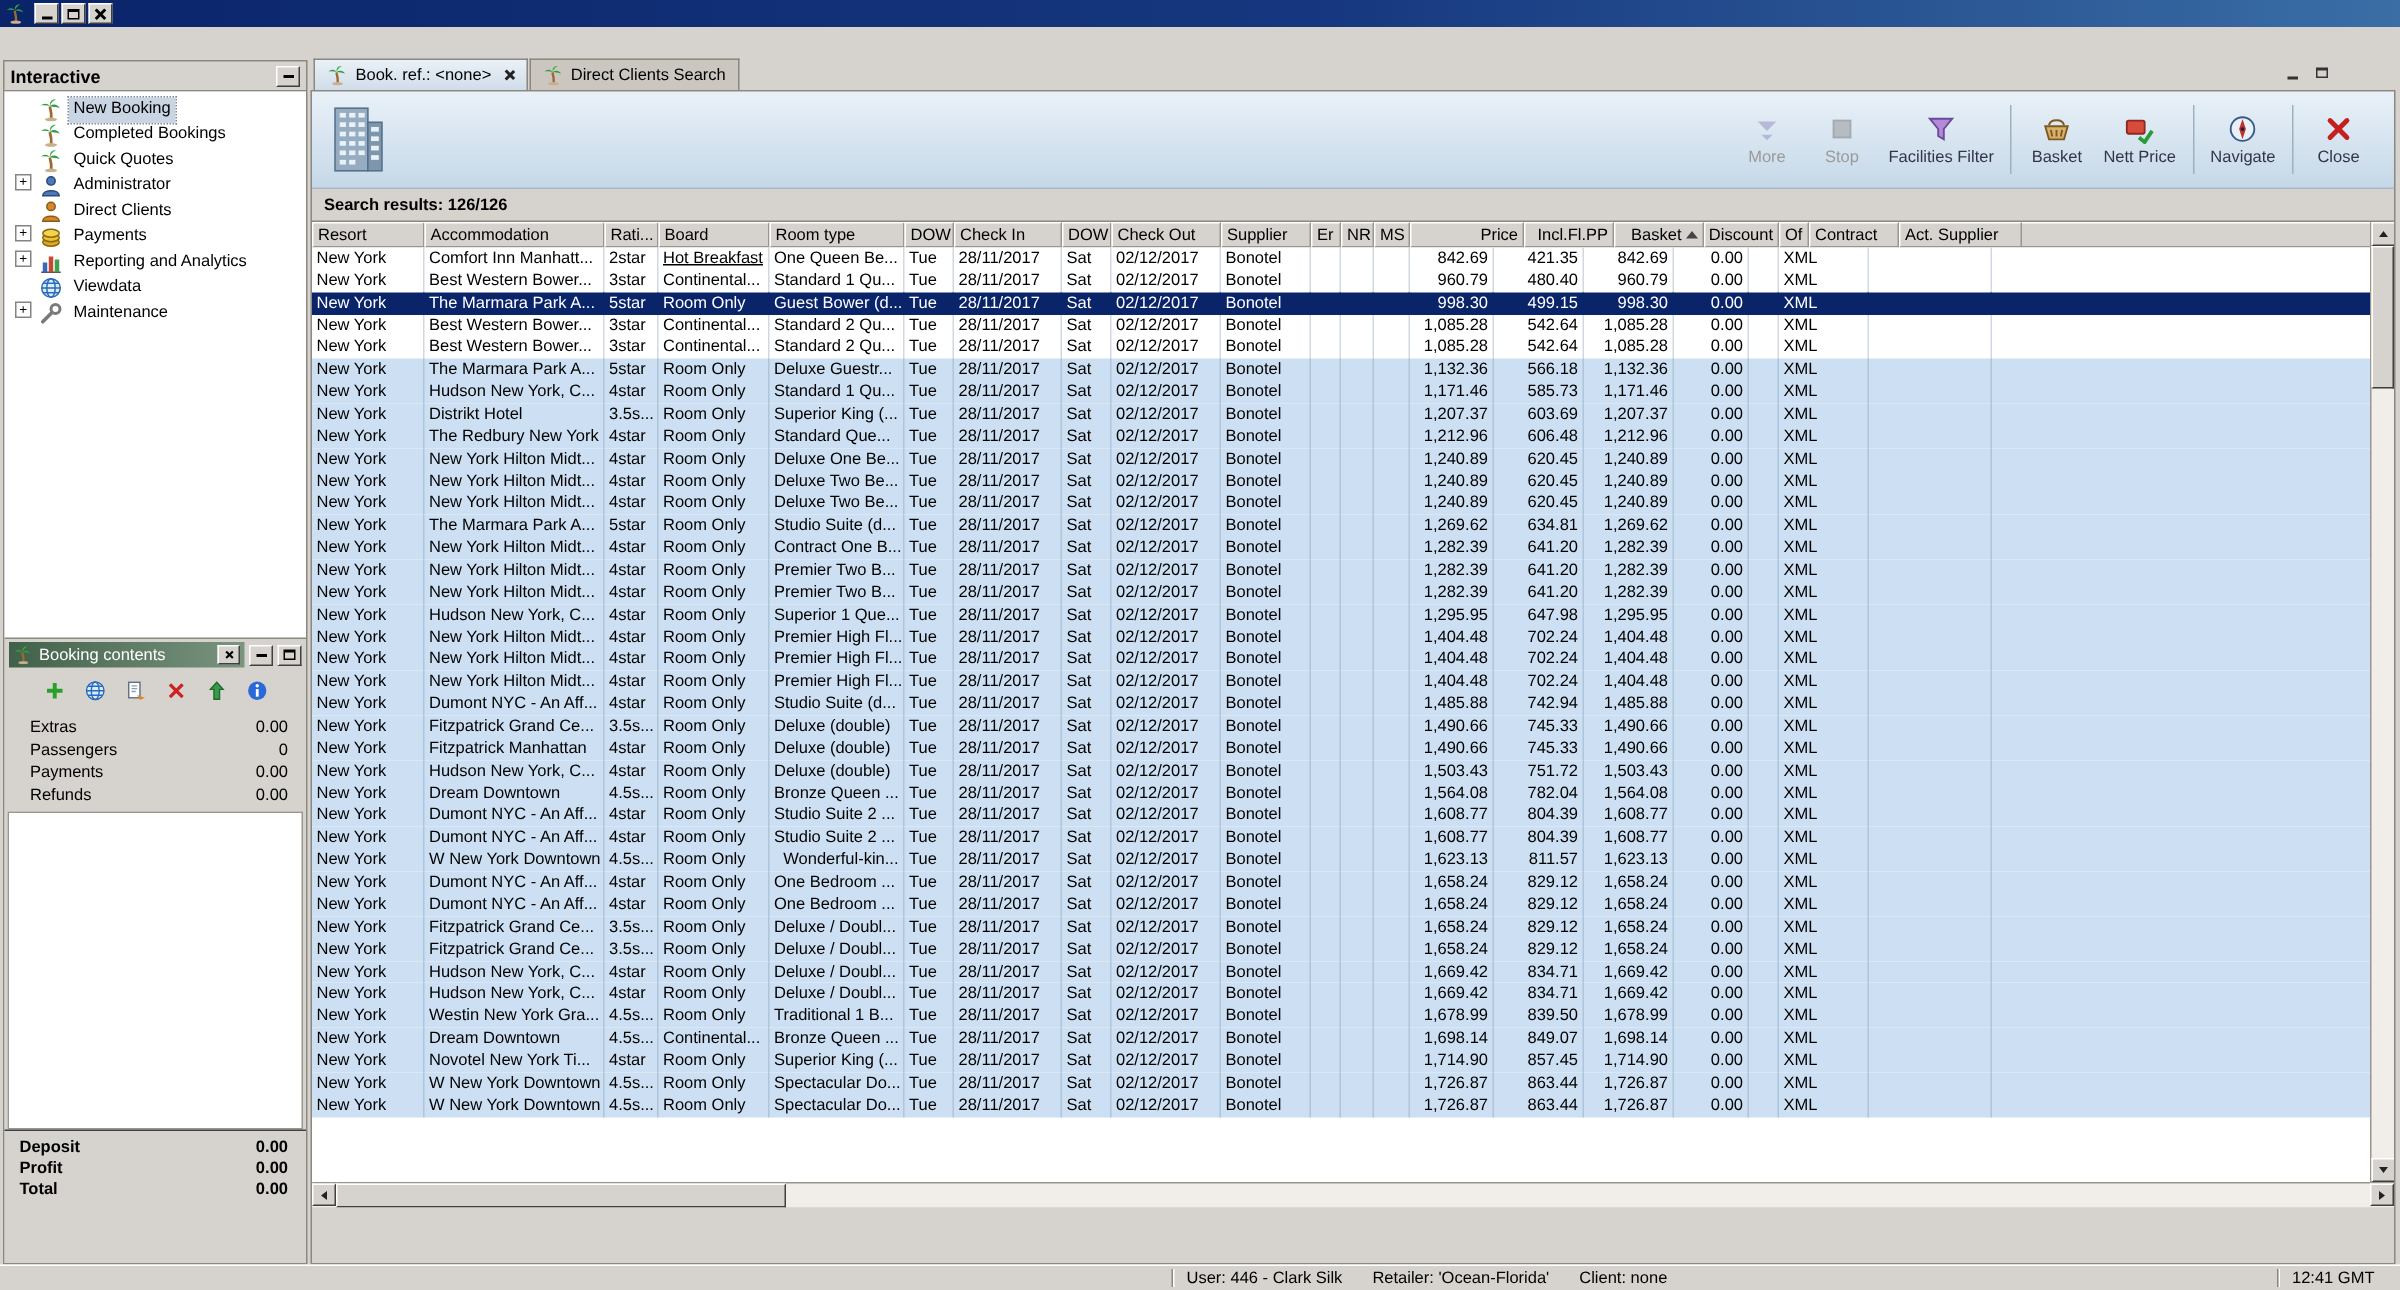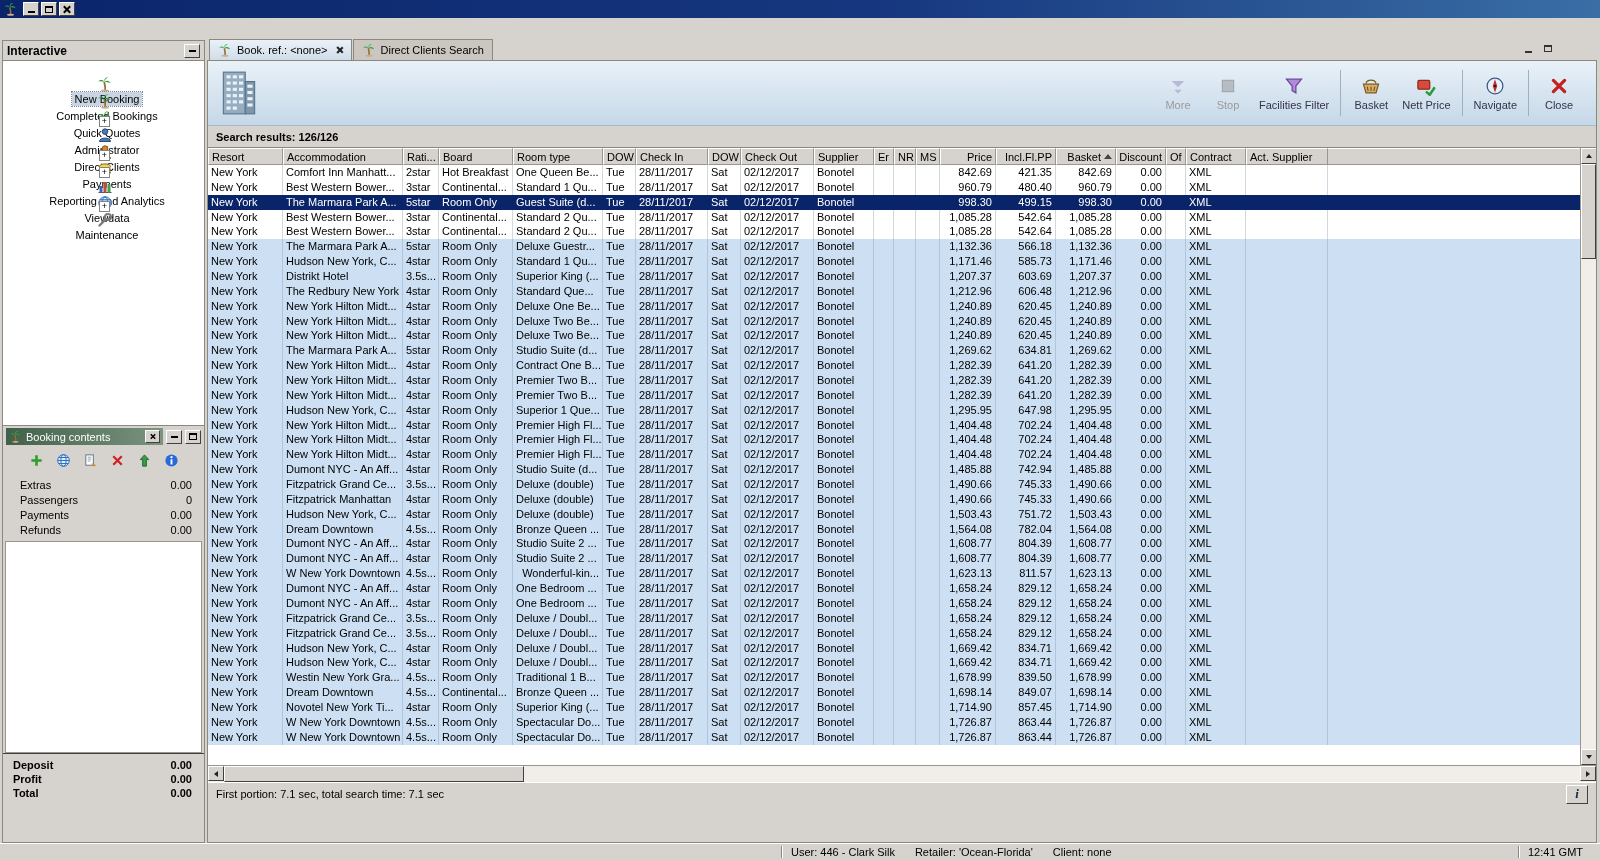--- a/index.html
+++ b/index.html
@@ -23,21 +23,21 @@
   .menubar{position:absolute;left:0;top:18px;right:0;height:20px;display:flex;align-items:center;padding-left:1px;background:#d6d3ce;}
   .menu-item{padding:3px 7px;}
 
   
   .left-panel{position:absolute;left:2px;top:40px;width:203px;bottom:17px;display:flex;flex-direction:column;border:1px solid #8a887f;background:#d6d3ce;}
   .lp-header{height:20px;display:flex;align-items:center;justify-content:space-between;padding:0 4px;border-bottom:1px solid #8a887f;}
   .lp-title{font-weight:bold;font-size:12px;}
   .lp-collapse{width:16px;height:14px;border:1px solid;border-color:#fff #404040 #404040 #fff;background:#d6d3ce;display:flex;align-items:center;justify-content:center;}
   .lp-collapse .g-min{align-self:center;margin:0;}
   .tree{height:365px;background:#fff;overflow:hidden;padding-top:4px;border-bottom:1px solid #8a887f;}
-  .tree-item{height:17px;display:flex;align-items:center;padding-left:7px;white-space:nowrap;flex-direction:column;}
+  .tree-item{height:17px;display:flex;padding-left:7px;white-space:nowrap;}
   .expand{width:11px;height:11px;min-width:11px;border:1px solid #848484;background:#fff;font-size:9px;line-height:9px;text-align:center;margin-right:5px;}
   .expand::before{content:"+";}
   .expand.hidden{visibility:hidden;}
   .tree-item .icon{width:16px;height:16px;margin-right:4px;}
   .tree-label{padding:1px 3px;}
   .tree-item.selected .tree-label{background:#c9d5e2;outline:1px dotted #7a8a9a;}
 
   
   .bw{flex:1;display:flex;flex-direction:column;background:#d6d3ce;}
   .bw-titlebar{height:19px;display:flex;align-items:stretch;padding:2px 3px 0 3px;gap:3px;}
@@ -564,21 +564,21 @@
               </div>
               <div class="hcell" style="width: 20px;">
                 <span>Er</span>
               </div>
               <div class="hcell" style="width: 22px;">
                 <span>NR</span>
               </div>
               <div class="hcell" style="width: 24px;">
                 <span>MS</span>
               </div>
-              <div class="hcell num" style="width: 56px;">
+              <div class="hcell num" style="width: 76px;">
                 <span>Price</span>
               </div>
               <div class="hcell num" style="width: 60px;">
                 <span>Incl.Fl.PP</span>
               </div>
               <div class="hcell num" style="width: 60px;">
                 <span>Basket</span>
                 <span class="sort-arrow"></span>
               </div>
               <div class="hcell num" style="width: 50px;">
@@ -593,21 +593,21 @@
               <div class="hcell" style="width: 82px;">
                 <span>Act. Supplier</span>
               </div>
               <div class="hfill"></div>
             </div>
           <div class="tbody">
               <div class="trow plain">
                 <div class="tcell" style="width: 75px;">New York</div>
                 <div class="tcell" style="width: 120px;">Comfort Inn Manhatt...</div>
                 <div class="tcell" style="width: 36px;">2star</div>
-                <div class="tcell" style="width: 74px;">Hot Breakfast</div>
+                <div class="tcell" style="width: 74px; text-decoration: underline;">Hot Breakfast</div>
                 <div class="tcell" style="width: 90px;">One Queen Be...</div>
                 <div class="tcell" style="width: 33px;">Tue</div>
                 <div class="tcell" style="width: 72px;">28/11/2017</div>
                 <div class="tcell" style="width: 33px;">Sat</div>
                 <div class="tcell" style="width: 73px;">02/12/2017</div>
                 <div class="tcell" style="width: 60px;">Bonotel</div>
                 <div class="tcell" style="width: 20px;"></div>
                 <div class="tcell" style="width: 22px;"></div>
                 <div class="tcell" style="width: 24px;"></div>
                 <div class="tcell num" style="width: 56px;">842.69</div>
@@ -638,21 +638,21 @@
                 <div class="tcell num" style="width: 50px;">0.00</div>
                 <div class="tcell" style="width: 20px;"></div>
                 <div class="tcell" style="width: 60px;">XML</div>
                 <div class="tcell" style="width: 82px;"></div>
               </div>
               <div class="trow sel">
                 <div class="tcell" style="width: 75px;">New York</div>
                 <div class="tcell" style="width: 120px;">The Marmara Park A...</div>
                 <div class="tcell" style="width: 36px;">5star</div>
                 <div class="tcell" style="width: 74px;">Room Only</div>
-                <div class="tcell" style="width: 90px;">Guest Suite (d...</div>
+                <div class="tcell" style="width: 90px;">Guest Bower (d...</div>
                 <div class="tcell" style="width: 33px;">Tue</div>
                 <div class="tcell" style="width: 72px;">28/11/2017</div>
                 <div class="tcell" style="width: 33px;">Sat</div>
                 <div class="tcell" style="width: 73px;">02/12/2017</div>
                 <div class="tcell" style="width: 60px;">Bonotel</div>
                 <div class="tcell" style="width: 20px;"></div>
                 <div class="tcell" style="width: 22px;"></div>
                 <div class="tcell" style="width: 24px;"></div>
                 <div class="tcell num" style="width: 56px;">998.30</div>
                 <div class="tcell num" style="width: 60px;">499.15</div>
@@ -1472,24 +1472,20 @@
         <span class="sbtn">
             <span class="tri-left"></span>
           </span>
         <span class="hthumb"></span>
         <span class="htrack"></span>
         <span class="sbtn">
             <span class="tri-right"></span>
           </span>
       </div>
 
-      <div class="footer-bar">
-        <span>First portion: 7.1 sec, total search time: 7.1 sec</span>
-        <span class="info-btn">i</span>
-      </div>
 
       <div class="content-gap"></div>
     </div>
   </div>
 
   <div class="statusbar">
     <span class="sb-left"></span>
     <span class="sb-sep"></span>
     <span class="sb-item">User: 446 - Clark Silk</span>
     <span class="sb-item">Retailer: 'Ocean-Florida'</span>

